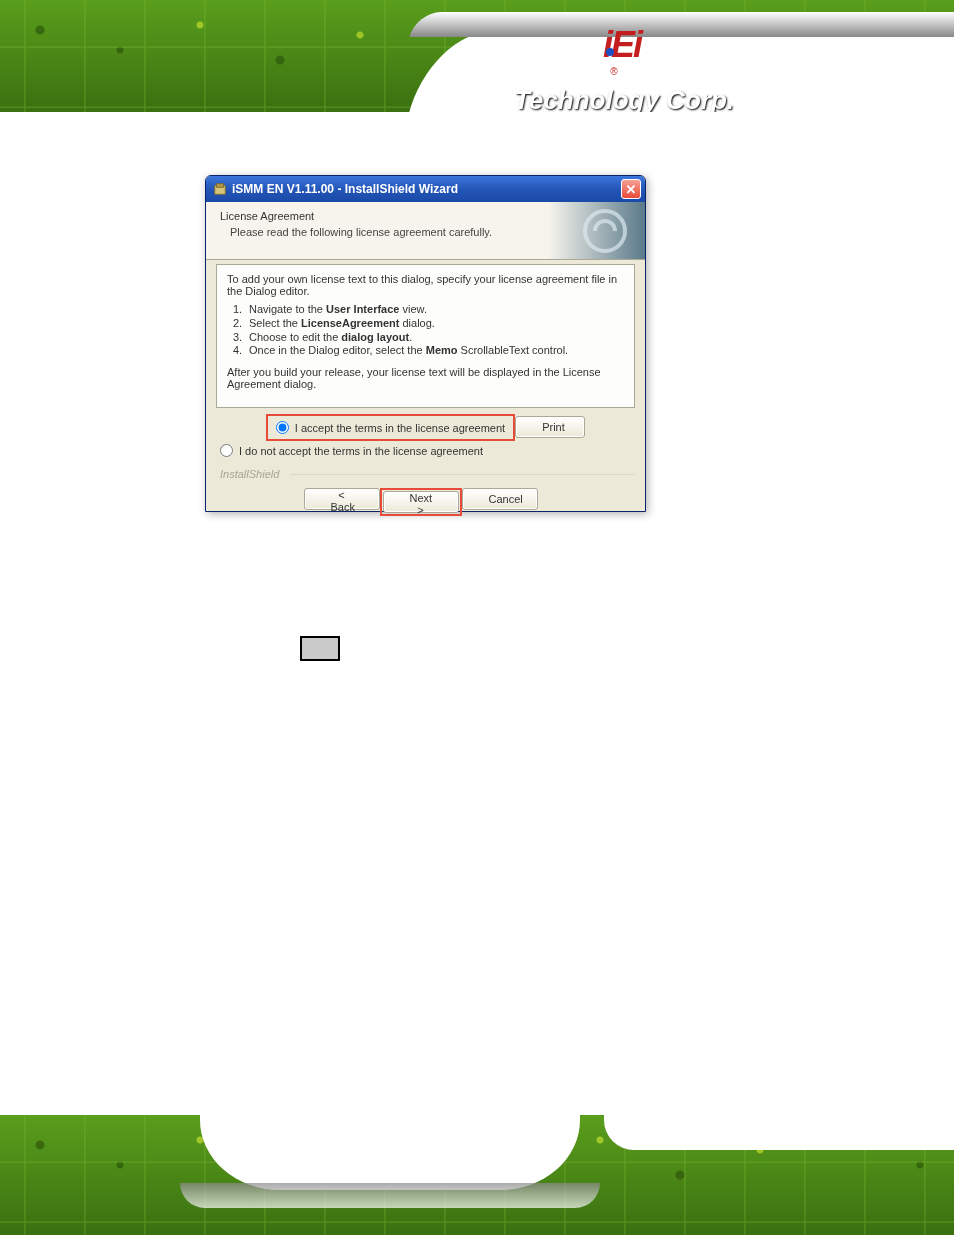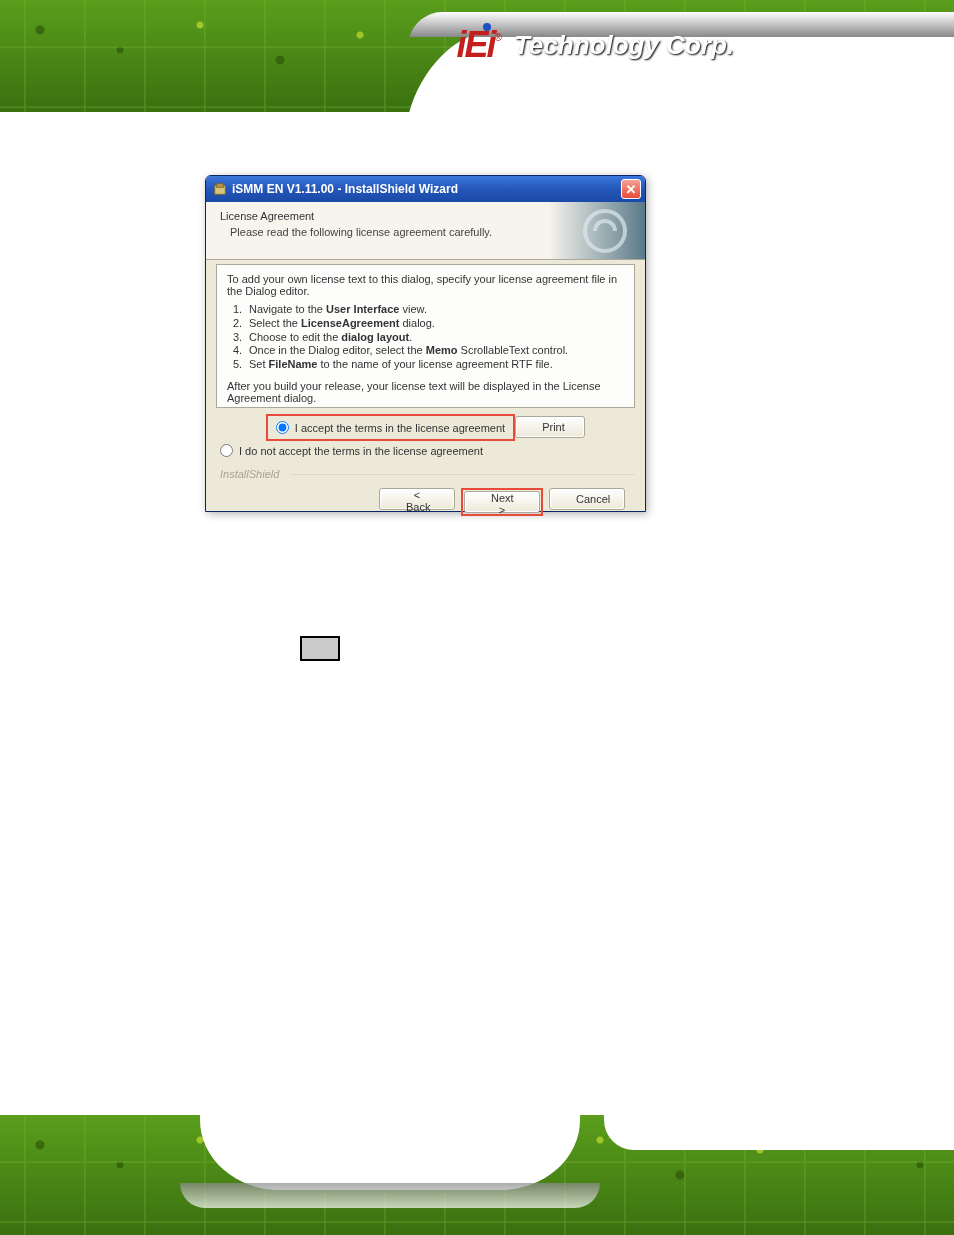--- a/index.html
+++ b/index.html
@@ -60,20 +60,21 @@
       height: 25px;
       background: linear-gradient(to top, #888, #fff);
       border-radius: 40px 0 0 0;
     }
     .iei-logo {
       position: absolute;
       top: 24px;
       right: 220px;
       display: flex;
       align-items: center;
+      flex-direction: column;
     }
     .iei-mark {
       font-weight: bold;
       font-size: 36px;
       color: #c41e1e;
       font-style: italic;
       letter-spacing: -2px;
       position: relative;
     }
     .iei-dot {
@@ -247,22 +248,21 @@
       content: "";
       position: absolute;
       left: 70px;
       right: 0;
       top: 50%;
       border-top: 1px solid #dcd9c8;
     }
     
     .button-row {
       display: flex;
-      justify-content: flex-end;
-      gap: 6px;
+      justify-content: center;
       padding: 8px 10px 0 0;
     }
     .nav-btn { width: 76px; }
     .next-highlight {
       border: 2px solid #e84b3a;
       display: inline-flex;
       padding: 1px;
     }
     
     
@@ -356,21 +356,20 @@
   </div>
 
   <div class="content-area">
     <div class="license-box">
       <p>To add your own license text to this dialog, specify your license agreement file in the Dialog editor.</p>
       <ol>
         <li><span class="num">1.</span><span>Navigate to the </span><b>User Interface</b><span> view.</span></li>
         <li><span class="num">2.</span><span>Select the </span><b>LicenseAgreement</b><span> dialog.</span></li>
         <li><span class="num">3.</span><span>Choose to edit the </span><b>dialog layout</b><span>.</span></li>
         <li><span class="num">4.</span><span>Once in the Dialog editor, select the </span><b>Memo</b><span> ScrollableText control.</span></li>
-        <li><span class="num">5.</span><span>Set </span><b>FileName</b><span> to the name of your license agreement RTF file.</span></li>
       </ol>
       <p style="margin-top:8px">After you build your release, your license text will be displayed in the License Agreement dialog.</p>
     </div>
 
     <div class="row-with-print">
       <span class="radio-highlight">
         <label class="radio-row">
           <input type="radio" name="lic" checked="" style="">
           <span>I accept the terms in the license agreement</span>
         </label>

